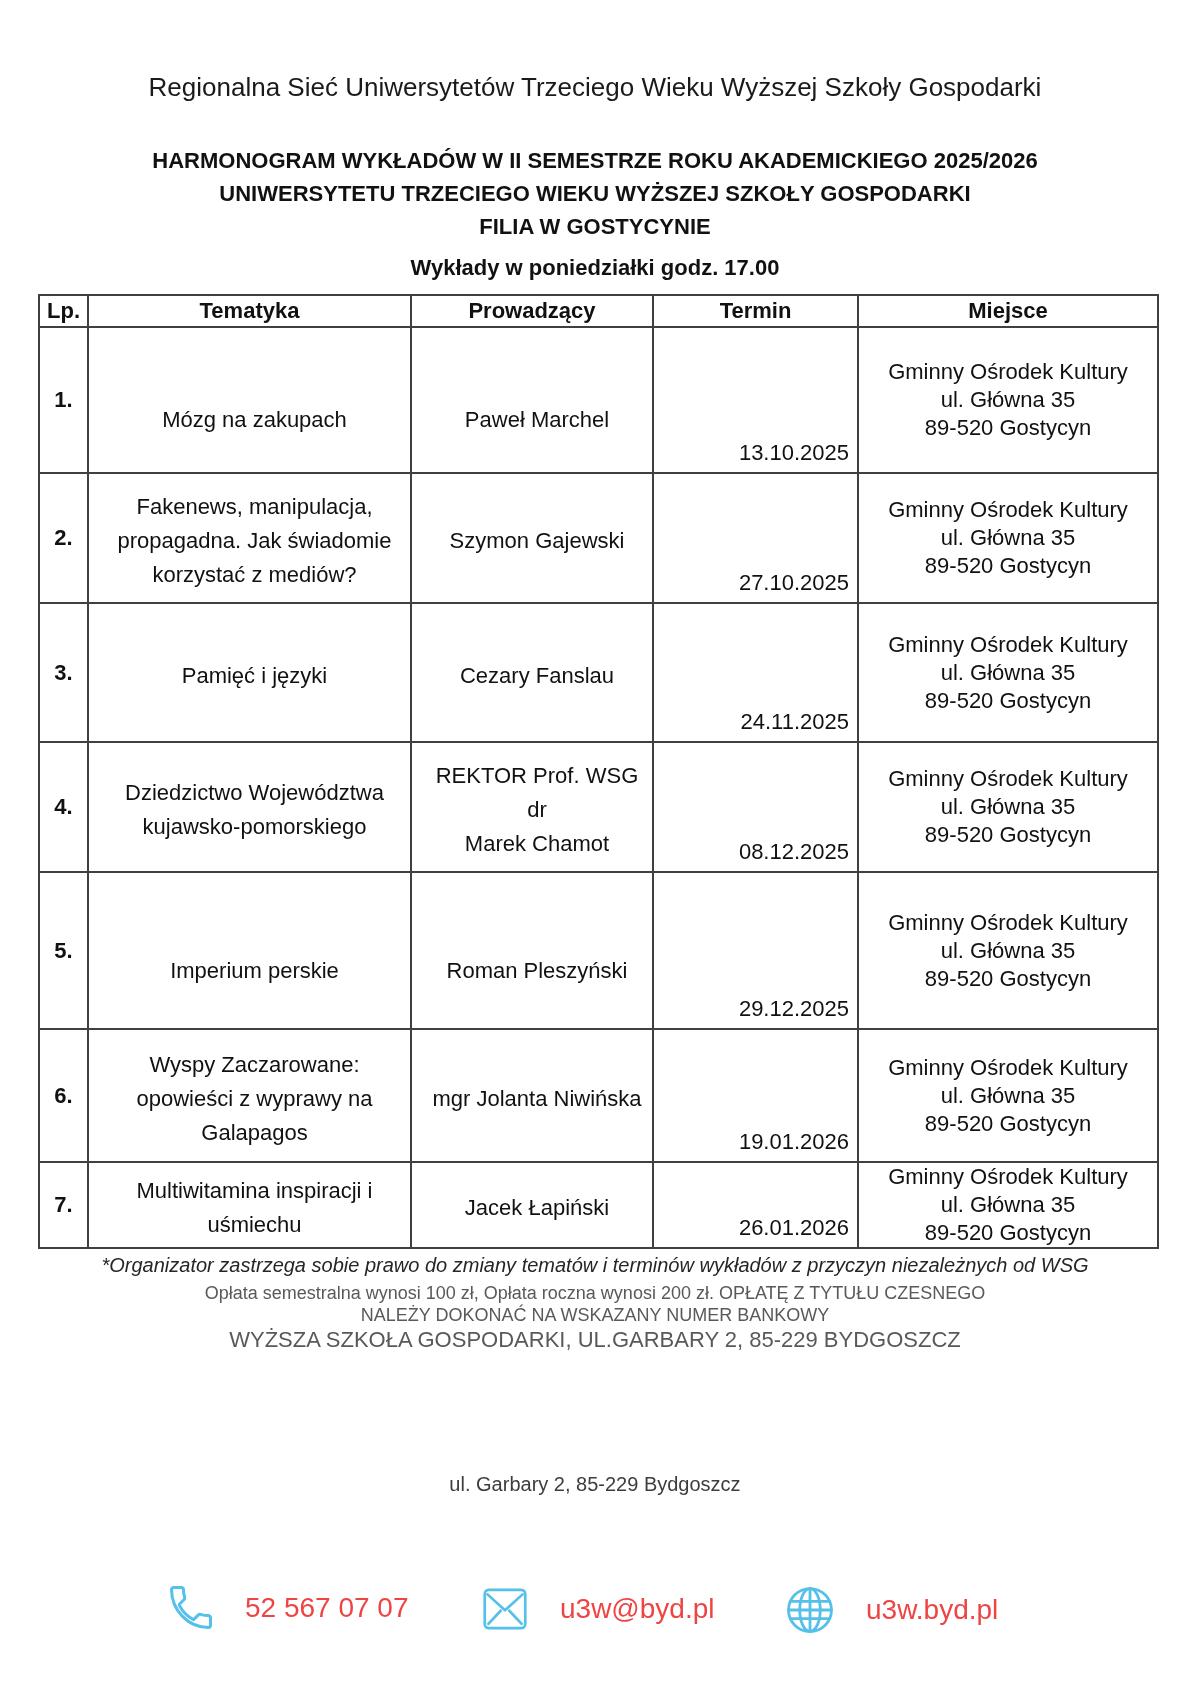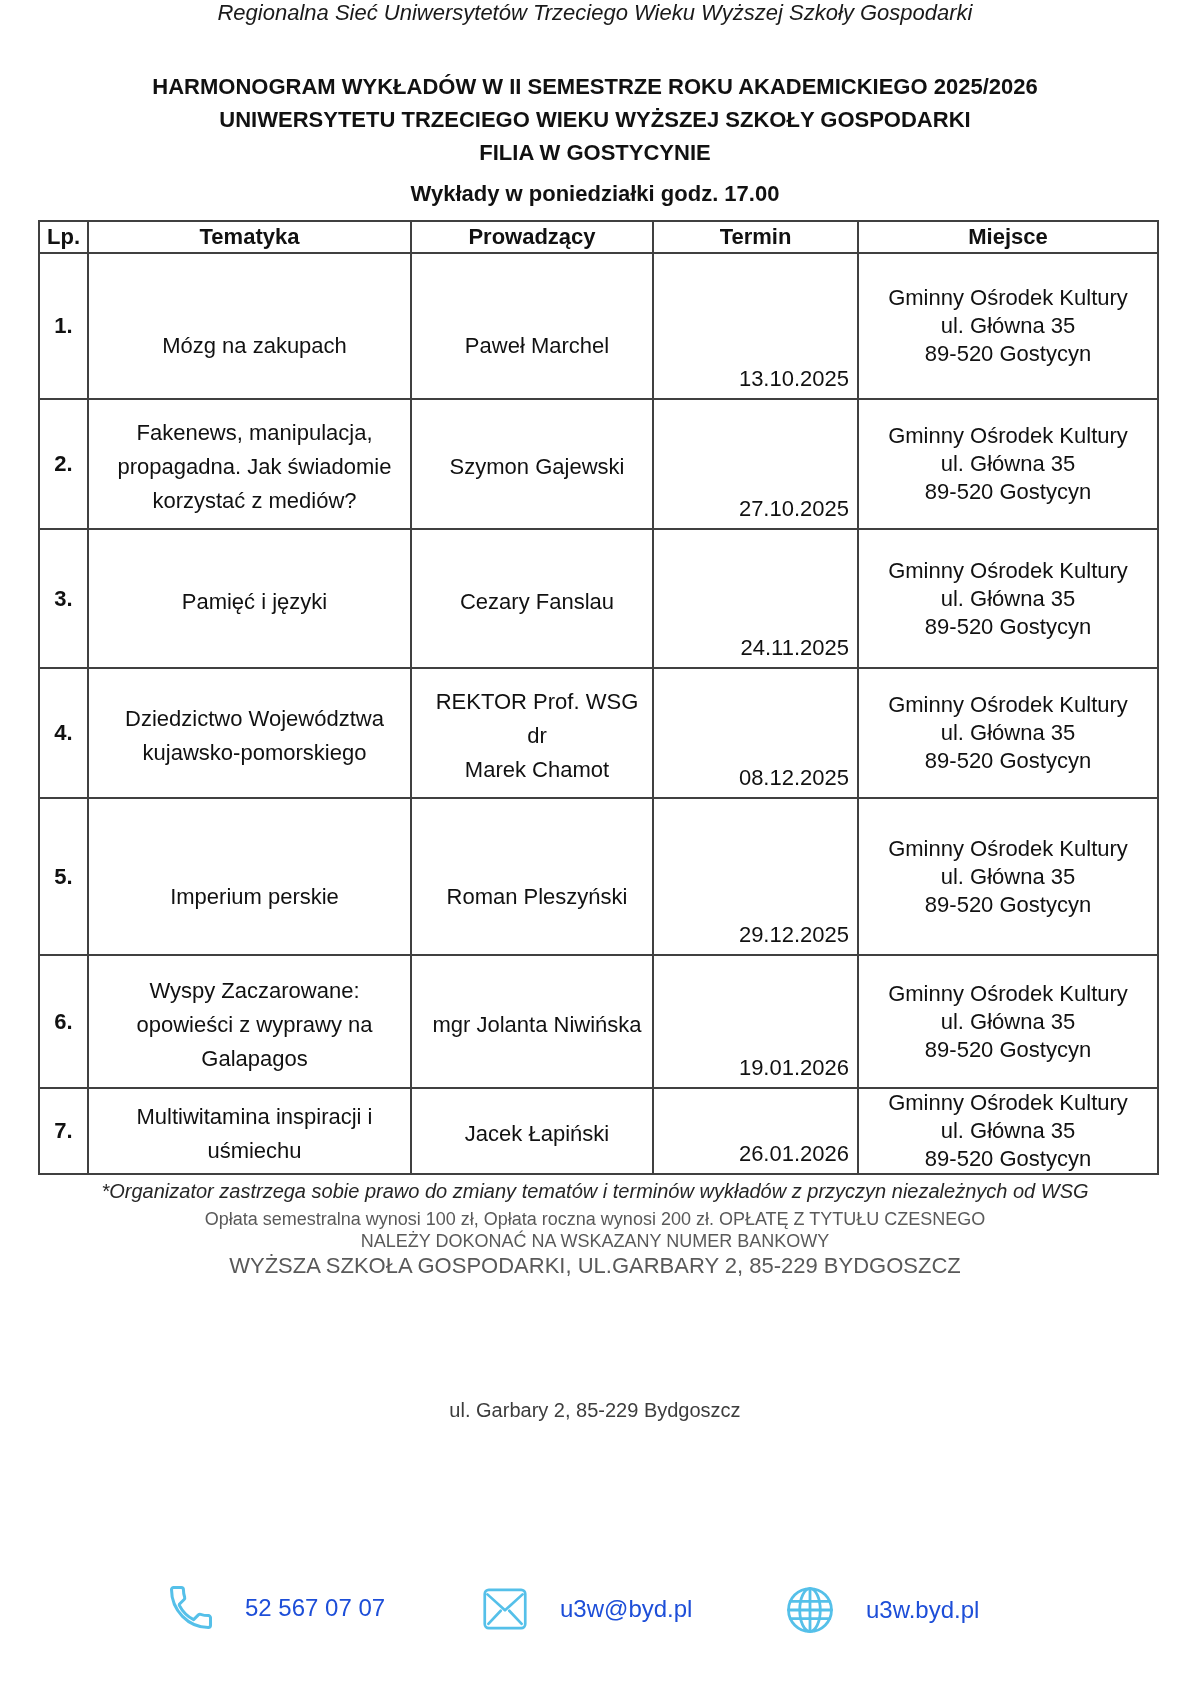--- a/index.html
+++ b/index.html
@@ -6,22 +6,22 @@
   .page{
     position:relative;
     width:1190px;height:1684px;
     background:#ffffff;
     font-family:"Liberation Sans",sans-serif;
     color:#111;
     overflow:hidden;
   }
   .center{text-align:center;}
   .org-line{
-    margin:0 auto;
-    font-size:22px;line-height:26px;color:#1a1a1a;font-style:italic;
+    margin:0 auto;padding-top:74px;
+    font-size:26px;line-height:26px;color:#1a1a1a;
   }
   .title-block{margin-top:44px;font-weight:bold;font-size:22px;line-height:33px;color:#111;}
   .schedule-note{margin-top:11px;font-weight:bold;font-size:22px;line-height:28px;color:#111;}
 
   table.schedule{
     margin:12px 0 0 38px;
     border-collapse:collapse;
     table-layout:fixed;
     width:1119px;
     font-size:22px;
@@ -85,21 +85,21 @@
     font-size:20px;line-height:24px;color:#3d3d3d;
   }
   .contact-bar{
     position:absolute;left:0;top:1582px;width:1190px;height:80px;
   }
   .contact-group{
     position:absolute;top:0;
     display:flex;align-items:center;gap:28px;
   }
   .contact-group .ctext{
-    font-size:24px;color:#1d4ed8;white-space:nowrap;
+    font-size:28px;color:#ef4444;white-space:nowrap;
   }
   .cg-phone{left:165px;}
   .cg-mail{left:478px;}
   .cg-web{left:782px;}
   .icon svg{display:block;}
 </style>
 </head>
 <body>
 
 <div class="page">

